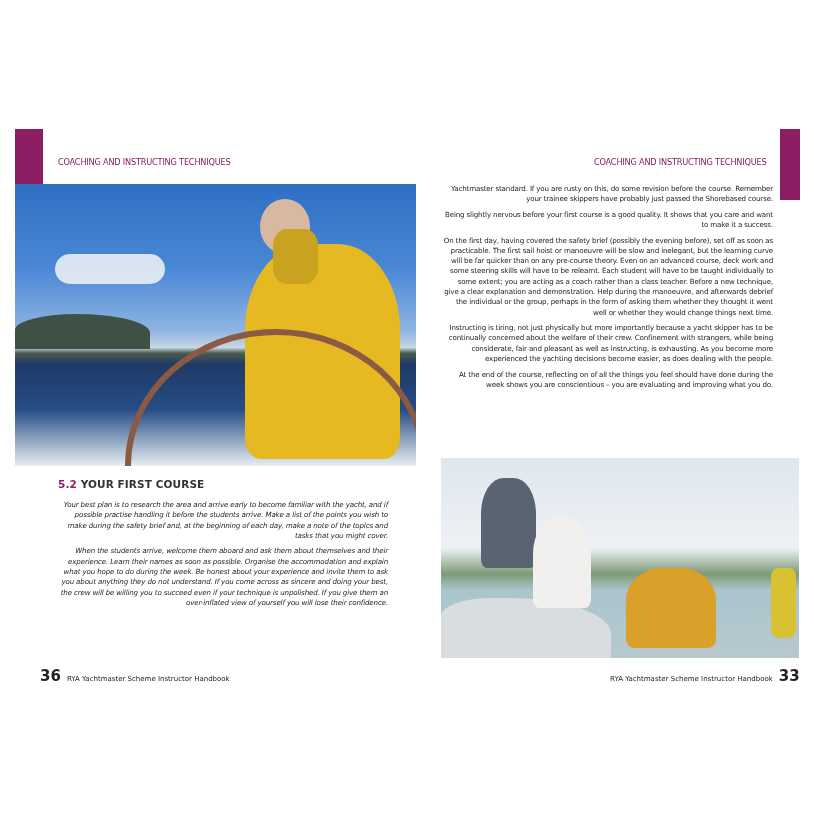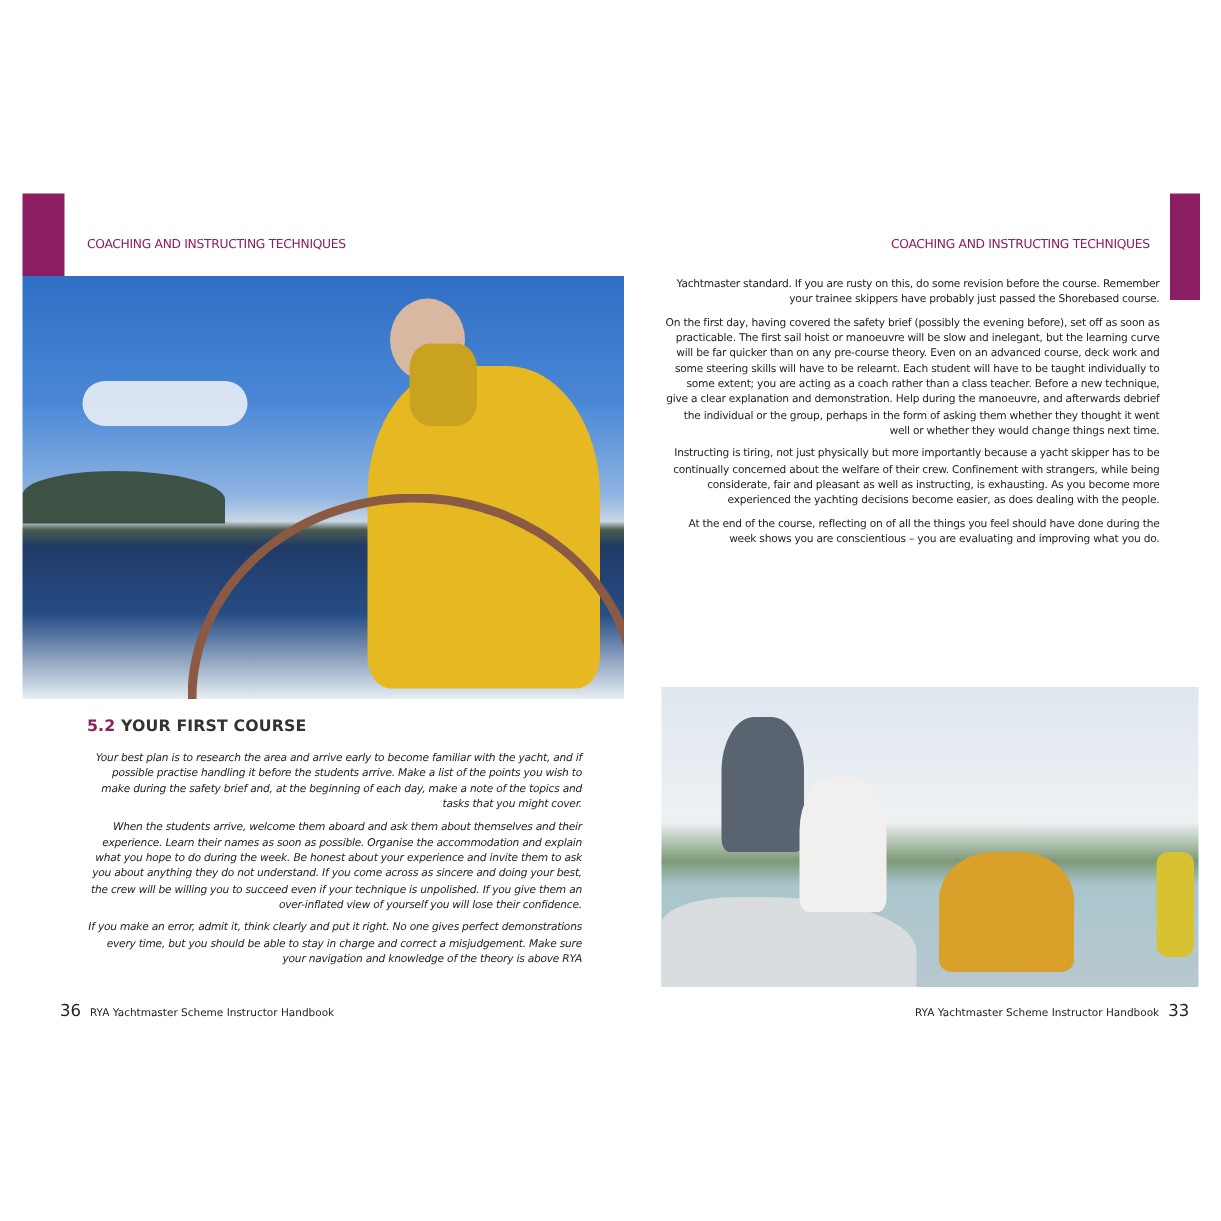--- a/index.html
+++ b/index.html
@@ -18,21 +18,21 @@
     background:linear-gradient(180deg,#dfe7ef 0%,#eef1f4 45%,#7d9a78 58%,#a9c5cc 66%,#b8c8cf 100%); }
   .ph-figure { position:absolute; border-radius:40% 40% 10% 10%; }
   .wheel { position:absolute; border:6px solid #8a5a44; border-radius:50%; border-bottom-color:transparent; border-left-color:#8a5a44; }
   .col-text { position:absolute; font-size:7.1px; line-height:10.3px; color:#222; letter-spacing:-0.15px;text-align:right; }
   .col-text p { margin:0 0 5.2px 0; }
   .col-left { left:58px; top:500px; width:330px;font-style:italic; }
   .col-right { left:443px; top:184px; width:330px; }
   .section-heading { position:absolute; left:58px; top:478px; font-size:10.5px; font-weight:bold; color:#333; letter-spacing:0.1px; }
   .section-heading .num { color:#8b1d63; }
   .folio { position:absolute; font-size:7px; color:#222; white-space:nowrap; top:667px; }
-  .folio .pg { font-size:11px; margin:0 6px; }
+  .folio .pg { font-size:15px; margin:0 6px;font-weight:bold; }
   .folio-left { left:34px; }
   .folio-right { left:610px; }
 </style>
 </head>
 <body>
 
 <div class="spread">
   <div class="tab-left"></div>
   <div class="tab-right"></div>
 
@@ -49,25 +49,25 @@
   </div>
 
   <div class="section-heading">
     <span class="num">5.2</span>
     <span>YOUR FIRST COURSE</span>
   </div>
 
   <div class="col-text col-left">
     <p>Your best plan is to research the area and arrive early to become familiar with the yacht, and if possible practise handling it before the students arrive. Make a list of the points you wish to make during the safety brief and, at the beginning of each day, make a note of the topics and tasks that you might cover.</p>
     <p>When the students arrive, welcome them aboard and ask them about themselves and their experience. Learn their names as soon as possible. Organise the accommodation and explain what you hope to do during the week. Be honest about your experience and invite them to ask you about anything they do not understand. If you come across as sincere and doing your best, the crew will be willing you to succeed even if your technique is unpolished. If you give them an over-inflated view of yourself you will lose their confidence.</p>
-    <p>If you make an error, admit it, think clearly and put it right. No one gives perfect demonstrations every time, but you should be able to stay in charge and correct a misjudgement. Make sure your navigation and knowledge of the theory is above RYA</p>
   </div>
 
   <div class="col-text col-right">
     <p>Yachtmaster standard. If you are rusty on this, do some revision before the course. Remember your trainee skippers have probably just passed the Shorebased course.</p>
+    <p>Being slightly nervous before your first course is a good quality. It shows that you care and want to make it a success.</p>
     <p>On the first day, having covered the safety brief (possibly the evening before), set off as soon as practicable. The first sail hoist or manoeuvre will be slow and inelegant, but the learning curve will be far quicker than on any pre-course theory. Even on an advanced course, deck work and some steering skills will have to be relearnt. Each student will have to be taught individually to some extent; you are acting as a coach rather than a class teacher. Before a new technique, give a clear explanation and demonstration. Help during the manoeuvre, and afterwards debrief the individual or the group, perhaps in the form of asking them whether they thought it went well or whether they would change things next time.</p>
     <p>Instructing is tiring, not just physically but more importantly because a yacht skipper has to be continually concerned about the welfare of their crew. Confinement with strangers, while being considerate, fair and pleasant as well as instructing, is exhausting. As you become more experienced the yachting decisions become easier, as does dealing with the people.</p>
     <p>At the end of the course, reflecting on of all the things you feel should have done during the week shows you are conscientious – you are evaluating and improving what you do.</p>
   </div>
 
   <div class="photo photo-right">
     <div class="ph-figure" style="left:0;top:140px;width:170px;height:60px;background:#d9dde0;border-radius:30% 60% 0 0;"></div>
     <div class="ph-figure" style="left:40px;top:20px;width:55px;height:90px;background:#5a6470;"></div>
     <div class="ph-figure" style="left:92px;top:60px;width:58px;height:90px;background:#f1f0ee;"></div>
     <div class="ph-figure" style="left:185px;top:110px;width:90px;height:80px;background:#d9a02a;"></div>

